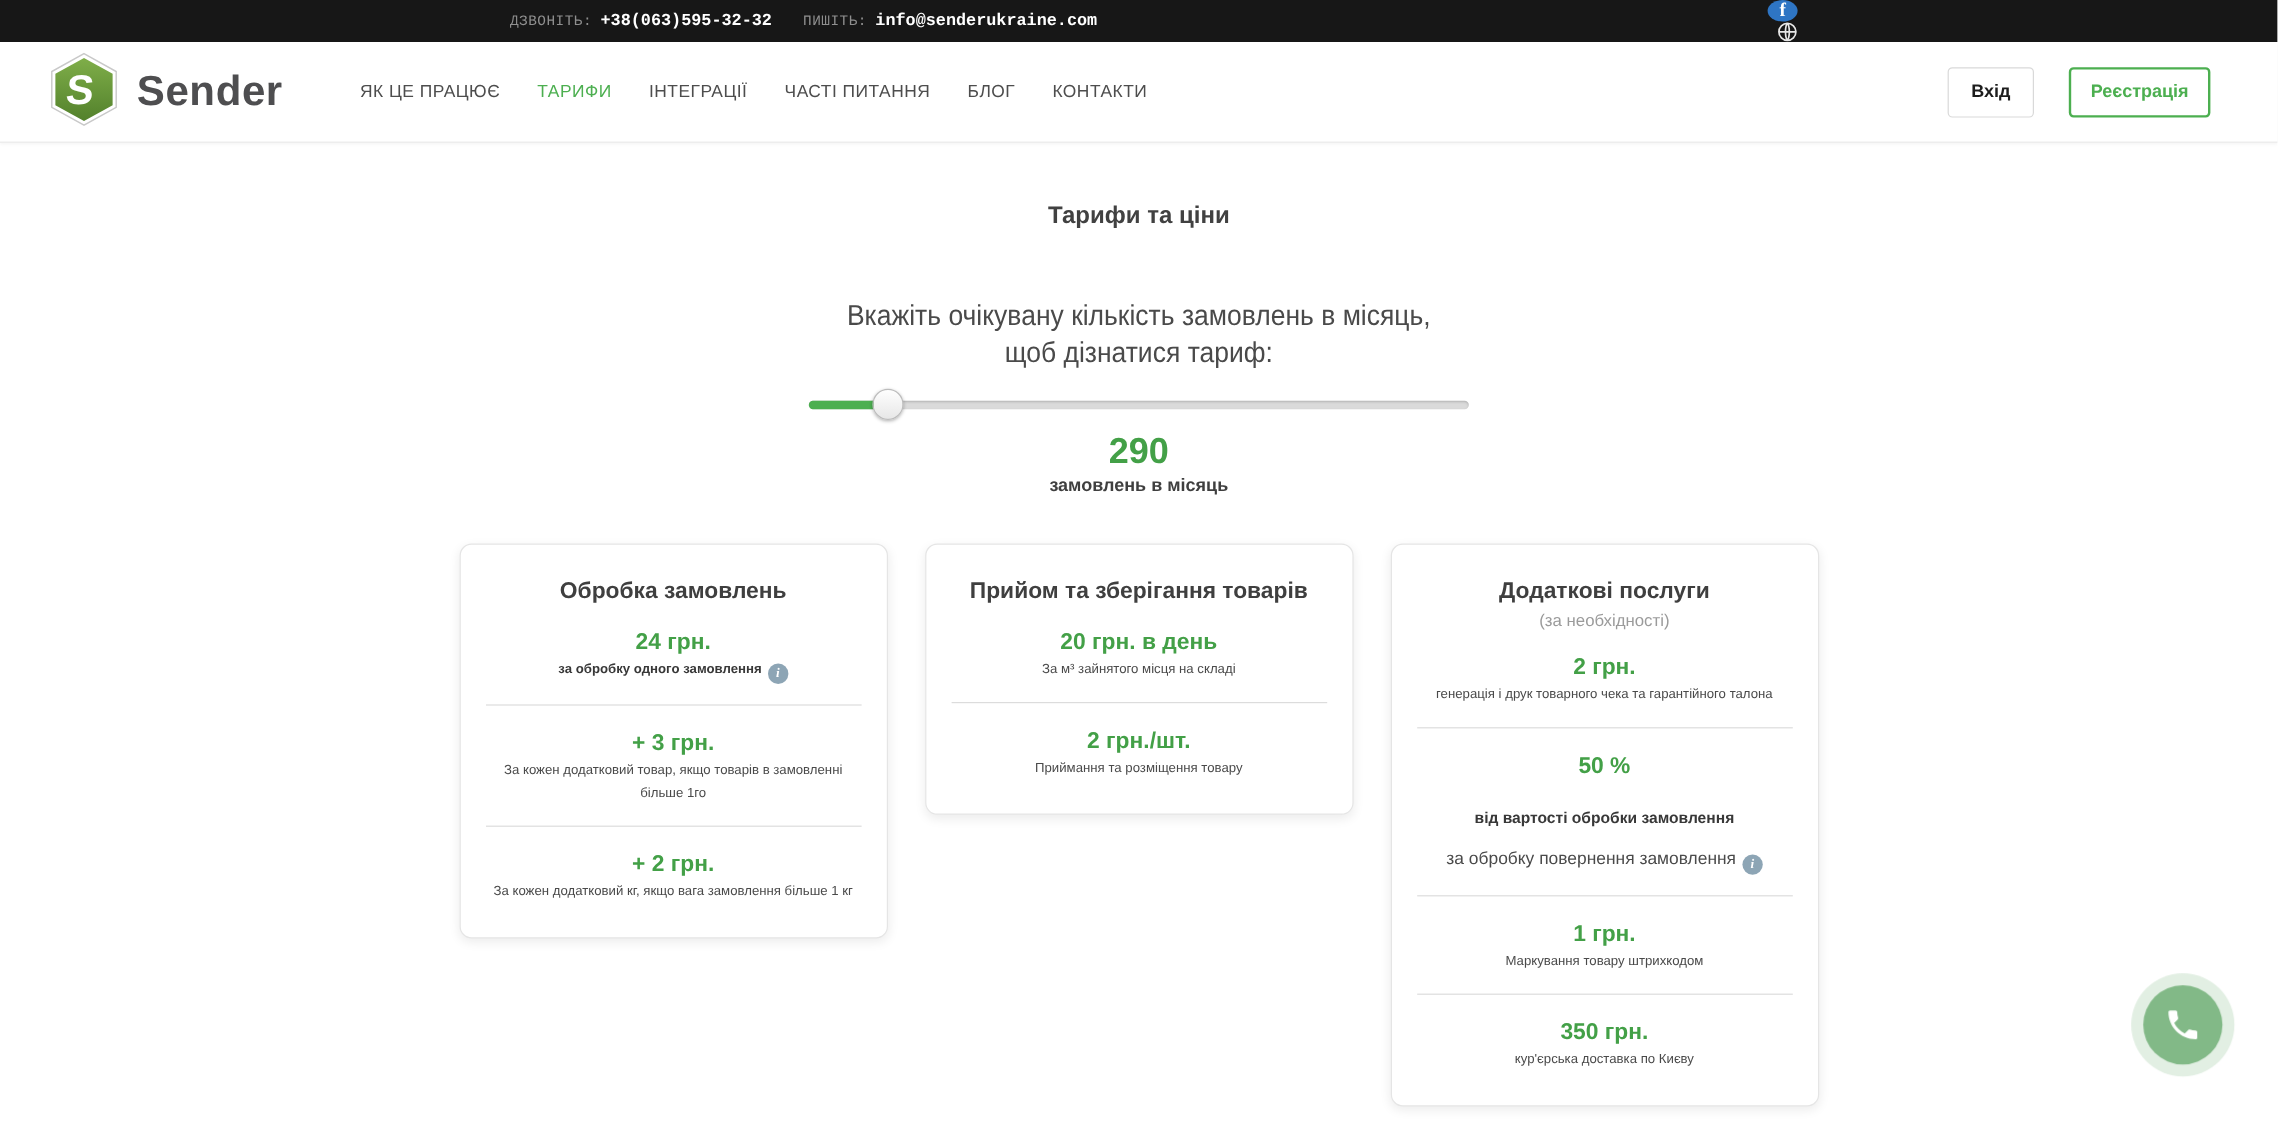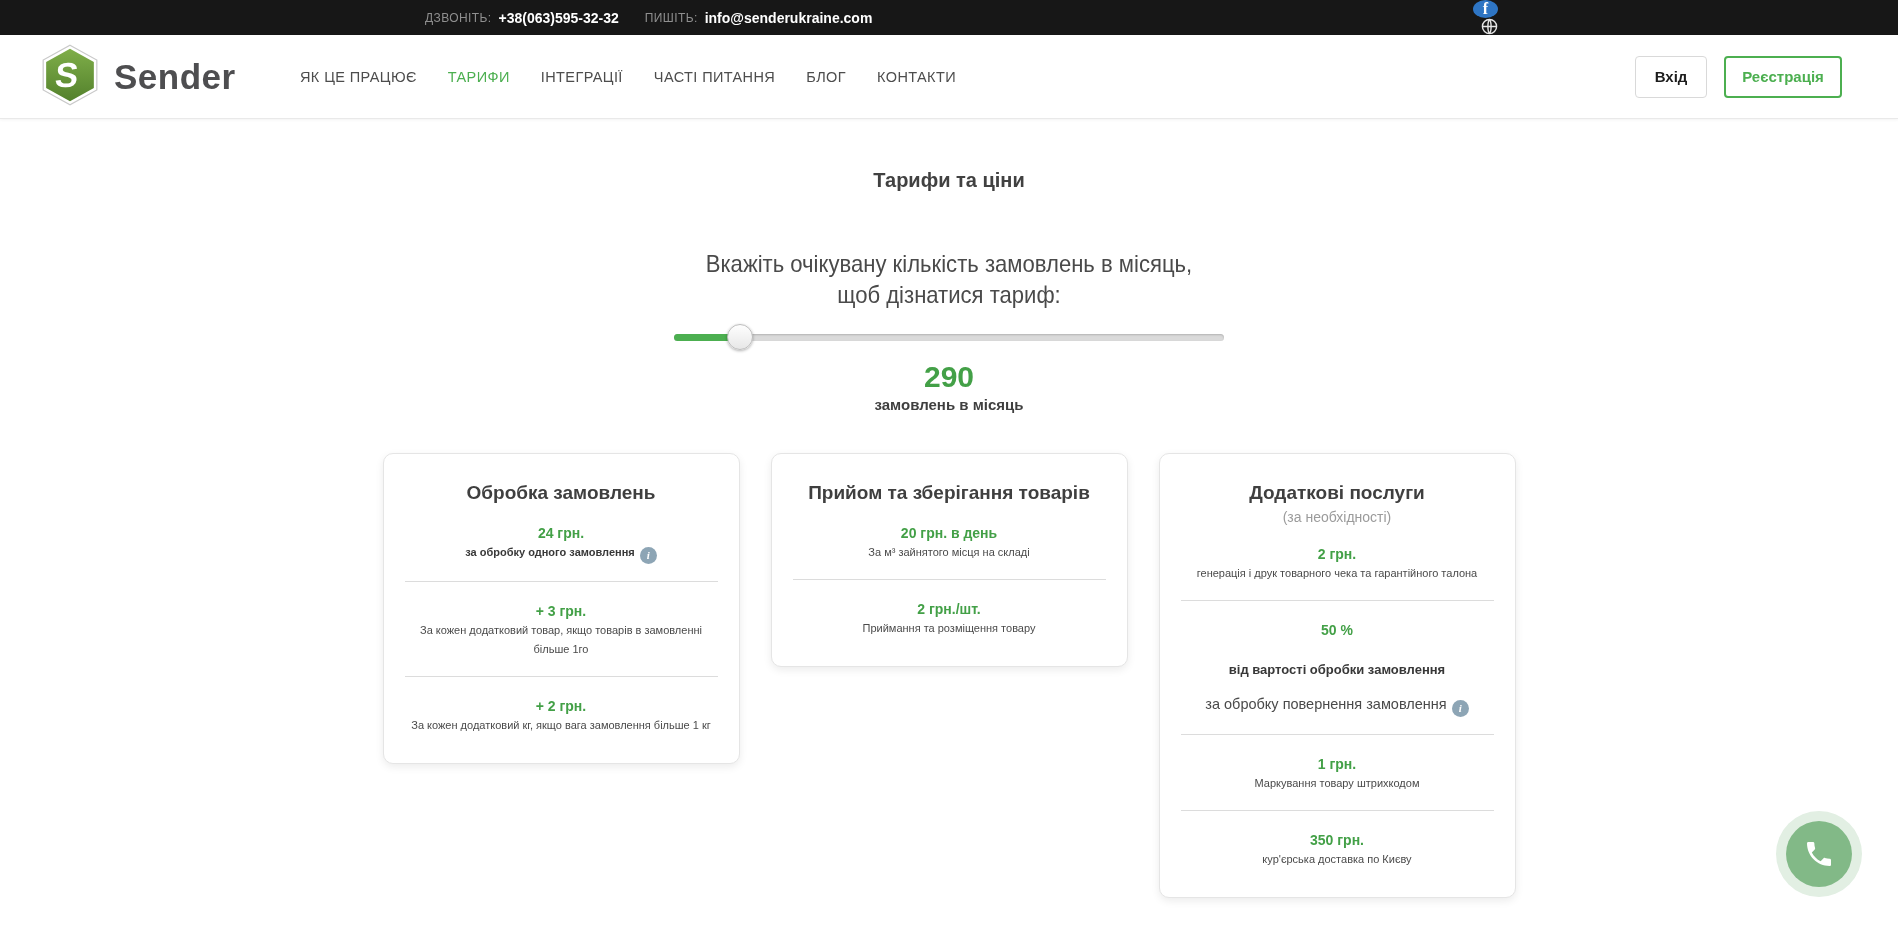--- a/index.html
+++ b/index.html
@@ -3,21 +3,21 @@
 <meta charset="utf-8">
 <style>
   * { box-sizing: border-box; }
   html,body { margin:0; padding:0; }
   body {
     width:1898px; height:939px; position:relative; overflow:hidden;
     background:#ffffff; font-family:"Liberation Sans", sans-serif;
   }
 
   
-  .topbar { height:35px; background:#171717; position:relative; }
+  .topbar { height:35px; background:#171717; position:relative;font-family:Liberation Mono, monospace; }
   .tb-contacts { position:absolute; left:425px; top:0; height:100%; display:flex; align-items:center; }
   .tb-label { color:#8f8f8f; font-size:12px; letter-spacing:.4px; }
   .tb-value { color:#ffffff; font-size:14px; font-weight:bold; margin-left:7px; }
   .tb-gap { margin-left:26px; }
   .tb-right { position:absolute; right:400px; top:0; height:100%; display:flex; align-items:flex-end;flex-direction:column; }
   .fb-circle { width:25px; height:25px; border-radius:50%; background:#2e75c4; color:#fff;
     display:flex; align-items:center; justify-content:center; cursor:pointer;
     font-family:"Liberation Serif", serif; font-weight:bold; font-size:16px; }
   .fb-circle::before { content:"f"; }
   .globe { margin-left:38px; display:flex; align-items:center; }
@@ -26,21 +26,21 @@
 
   
   .header { height:84px; background:#fff; border-bottom:1px solid #e9e9e9;
     box-shadow:0 1px 3px rgba(0,0,0,.05); position:relative; }
   .logo { position:absolute; left:40px; top:50%; transform:translateY(-50%);
     display:flex; align-items:center; cursor:pointer; }
   .brand { font-size:35px; font-weight:bold; color:#4e4e50; margin-left:14px; letter-spacing:.5px; }
   .nav { position:absolute; left:300px; top:50%; transform:translateY(-50%); display:flex; gap:31px; }
   .nav-item { font-size:14.5px; color:#4d4d4d; letter-spacing:.4px; cursor:pointer; text-decoration:none; }
   .nav-item.active { color:#4caf50; }
-  .hdr-buttons { position:absolute; right:56px; top:50%; transform:translateY(-50%); display:flex; gap:17px; }
+  .hdr-buttons { position:absolute; right:56px; top:50%; transform:translateY(-50%); display:flex; gap:29px; }
   .btn { height:42px; background:#fff; border-radius:4px; font-weight:bold; font-size:15px;
     font-family:"Liberation Sans", sans-serif; cursor:pointer; }
   .btn-login { width:72px; border:1px solid #d9d9d9; color:#1d1d1d; }
   .btn-register { width:118px; border:2px solid #4caf50; color:#4caf50; }
 
   
   .page-title { text-align:center; font-size:20px; font-weight:bold; color:#414141; margin:50px 0 0; }
   .prompt { text-align:center; font-size:24px; color:#4a4a4a; margin-top:56px;
     line-height:31px; transform:scaleX(.92); }
   .slider-wrap { width:550px; margin:14px auto 0; position:relative; height:26px; }
@@ -52,21 +52,21 @@
     box-shadow:0 1px 3px rgba(0,0,0,.3); cursor:grab; }
   .value { text-align:center; color:#43a047; font-size:30px; font-weight:bold; margin-top:10px; }
   .value-label { text-align:center; font-size:15px; font-weight:bold; color:#3f3f3f; margin-top:2px; }
 
   
   .cards { display:flex; justify-content:center; align-items:flex-start; gap:31px; margin-top:40px; }
   .card { width:357px; background:#fff; border:1px solid #e5e5e5; border-radius:10px;
     box-shadow:0 3px 9px rgba(0,0,0,.08); padding:28px 18px 28px; text-align:center; }
   .card-title { font-size:19px; font-weight:bold; color:#3f3f3f; margin:0; }
   .card-subtitle { color:#9b9b9b; font-size:14px; margin-top:5px; }
-  .price { color:#43a047; font-size:14px; font-weight:bold; margin-top:21px; }
+  .price { color:#43a047; font-size:19px; font-weight:bold; margin-top:21px; }
   .desc { font-size:11px; color:#4a4a4a; margin-top:2px; line-height:19px; }
   .desc.bold { font-weight:bold; color:#383838; }
   .desc-bold-small { font-size:13px; font-weight:bold; color:#383838; margin-top:24px; }
   .desc-second { font-size:14.5px; color:#4a4a4a; margin-top:19px; }
   .card-divider { border:none; border-top:1px solid #dcdcdc; margin:17px 3px 0; }
   .info-icon { display:inline-block; width:17px; height:17px; border-radius:50%;
     background:#8da5b5; color:#fff; font-size:11px; font-weight:bold; line-height:17px;
     vertical-align:-3px; margin-left:5px; font-family:"Liberation Serif", serif; font-style:italic;
     cursor:pointer; }
   .info-icon::before { content:"i"; }

